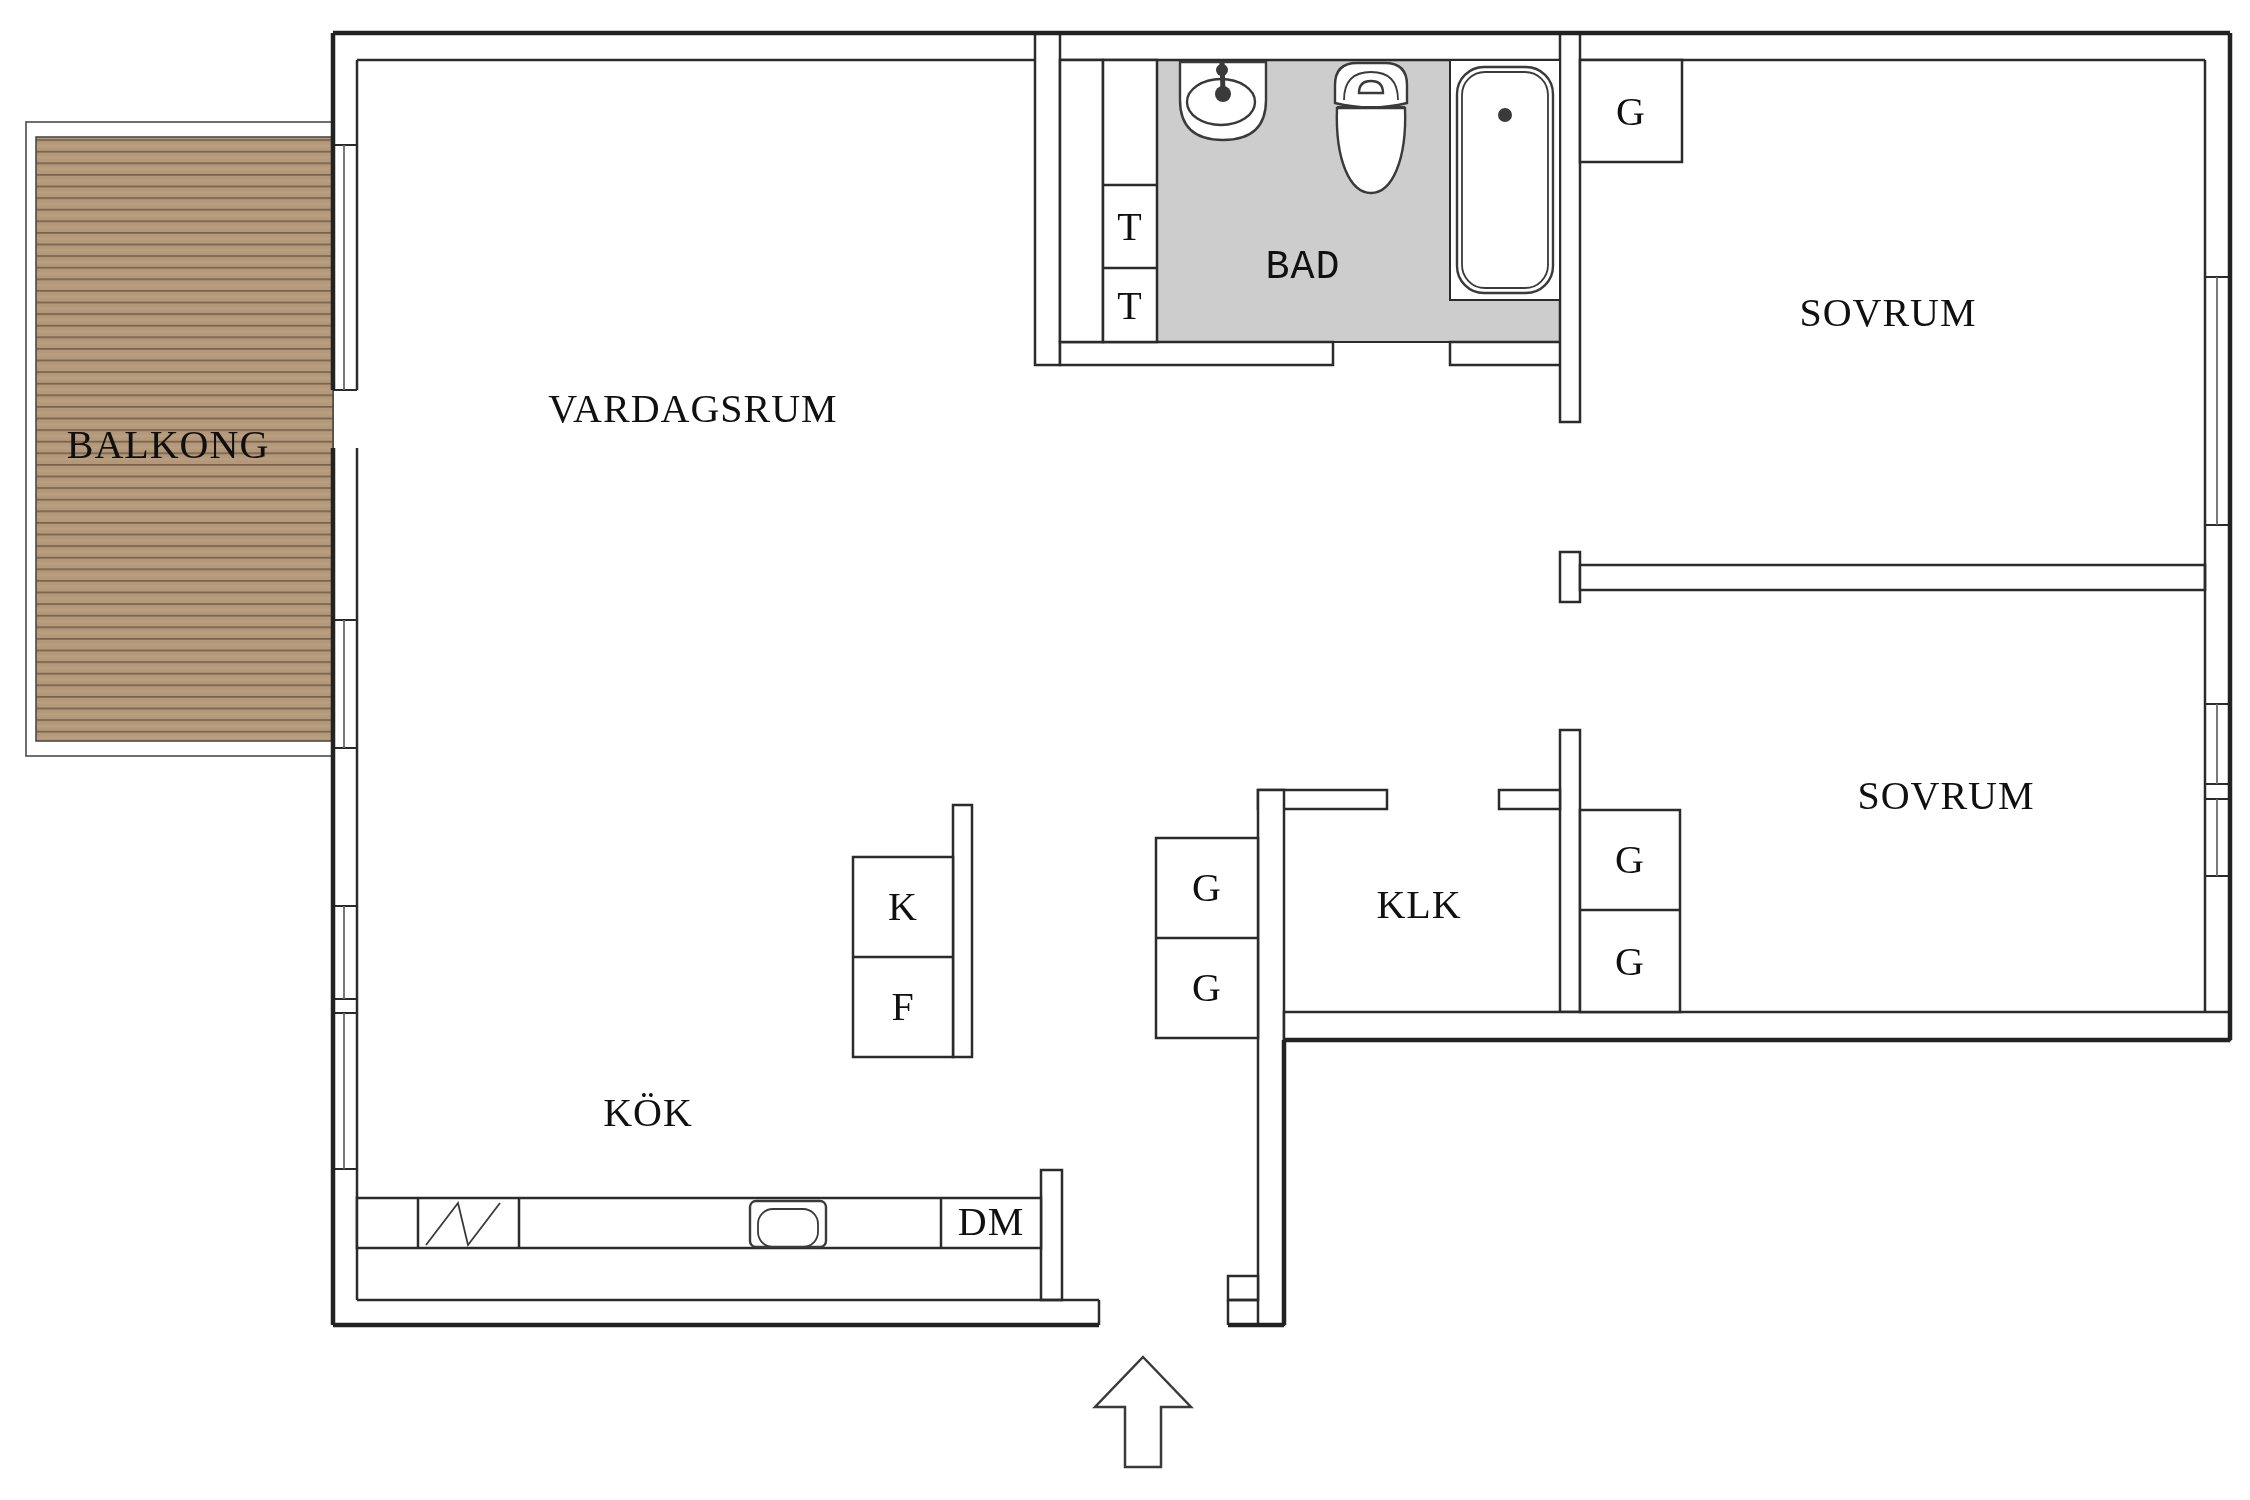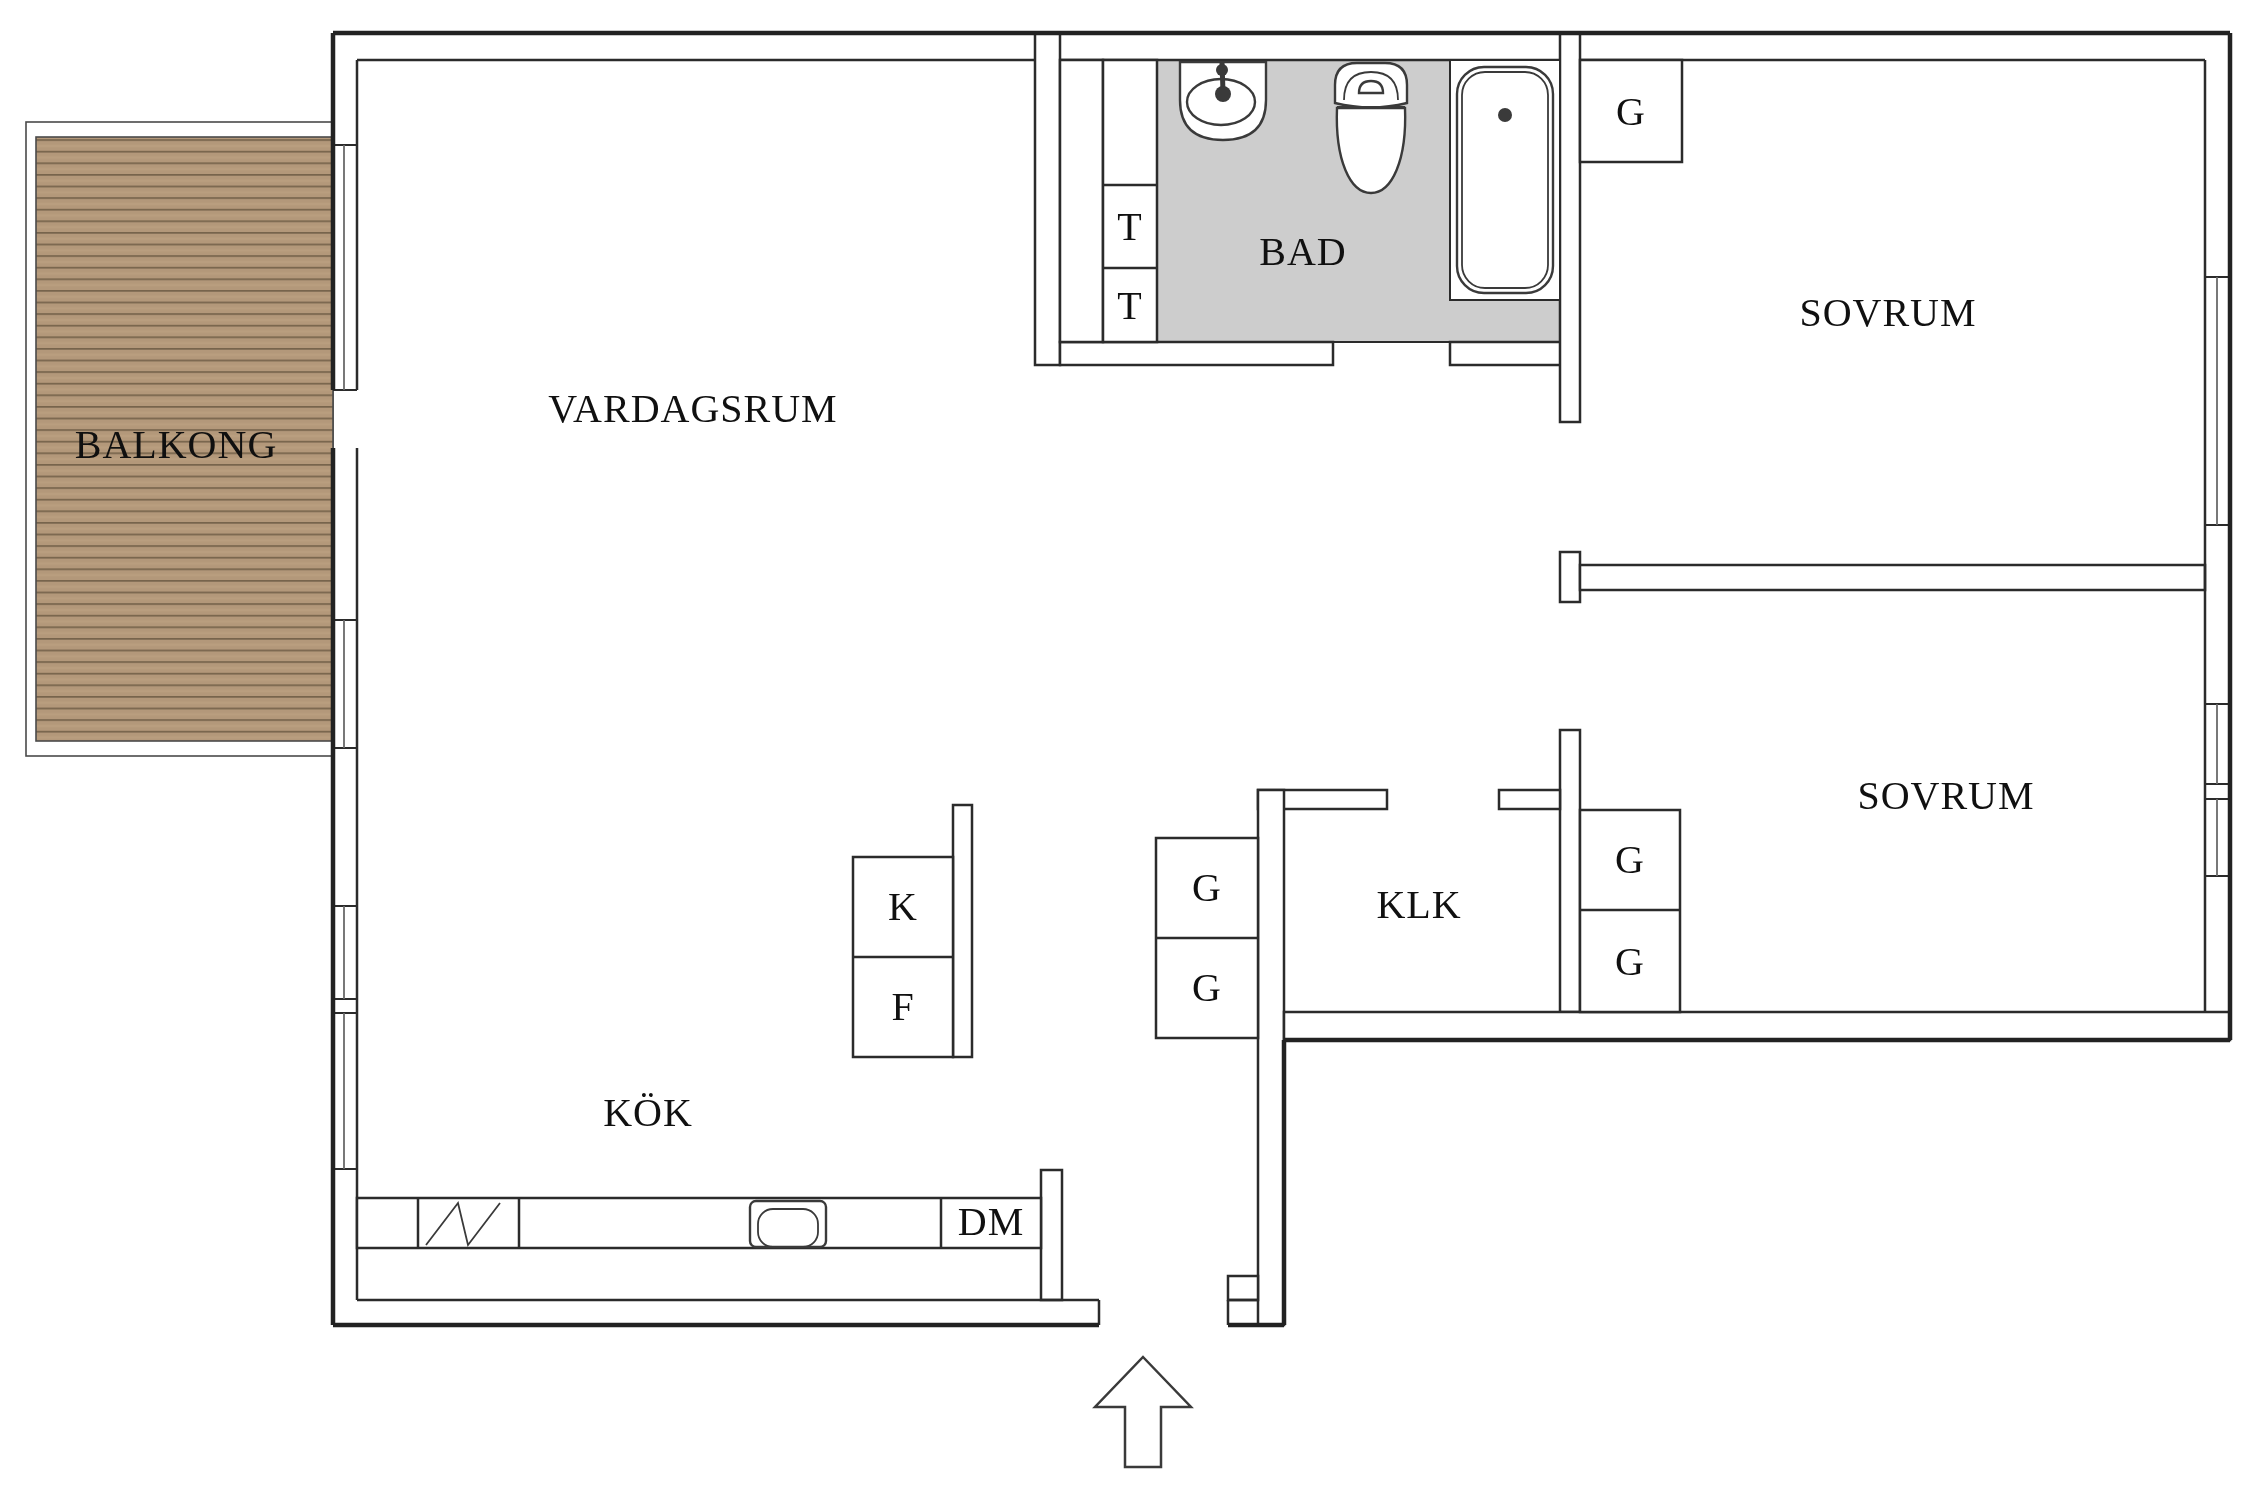--- a/index.html
+++ b/index.html
@@ -12,23 +12,23 @@
   .thin{ stroke:#4a4a4a; stroke-width:1.6; fill:none; }
   .out { stroke:#222222; stroke-width:4.5; fill:none; }
   .fx  { fill:#ffffff; stroke:#3a3a3a; stroke-width:2.4; }
   .fxl { stroke:#3a3a3a; stroke-width:1.8; fill:none; }
   .pane{ stroke:#6a6a6a; stroke-width:1.8; }
   .cap { stroke:#2b2b2b; stroke-width:2; }
   .dark{ fill:#3a3a3a; stroke:none; }
   
   .label{position:absolute;transform:translate(-50%,-50%);color:#101010;
          font-size:40px;letter-spacing:1px;white-space:nowrap;line-height:1;}
-  .lab-balkong   {left:176px; top:445px;text-align:right;}
+  .lab-balkong   {left:168px; top:445px;text-align:right;}
   .lab-vardagsrum{left:693px; top:409px;}
-  .lab-bad       {left:1303px;top:252px;}
+  .lab-bad       {left:1303px;top:268px;font-family:Liberation Mono, monospace;}
   .lab-sovrum1   {left:1888px;top:313px;}
   .lab-sovrum2   {left:1946px;top:796px;}
   .lab-klk       {left:1419px;top:905px;font-family:Liberation Serif, serif;}
   .lab-kok       {left:648px; top:1113px;}
   .lab-t1 {left:1130px;top:227px;}
   .lab-t2 {left:1130px;top:306px;}
   .lab-gb1{left:1631px;top:112px;}
   .lab-gh1{left:1207px;top:888px;}
   .lab-gh2{left:1207px;top:988px;}
   .lab-g2a{left:1630px;top:860px;}

